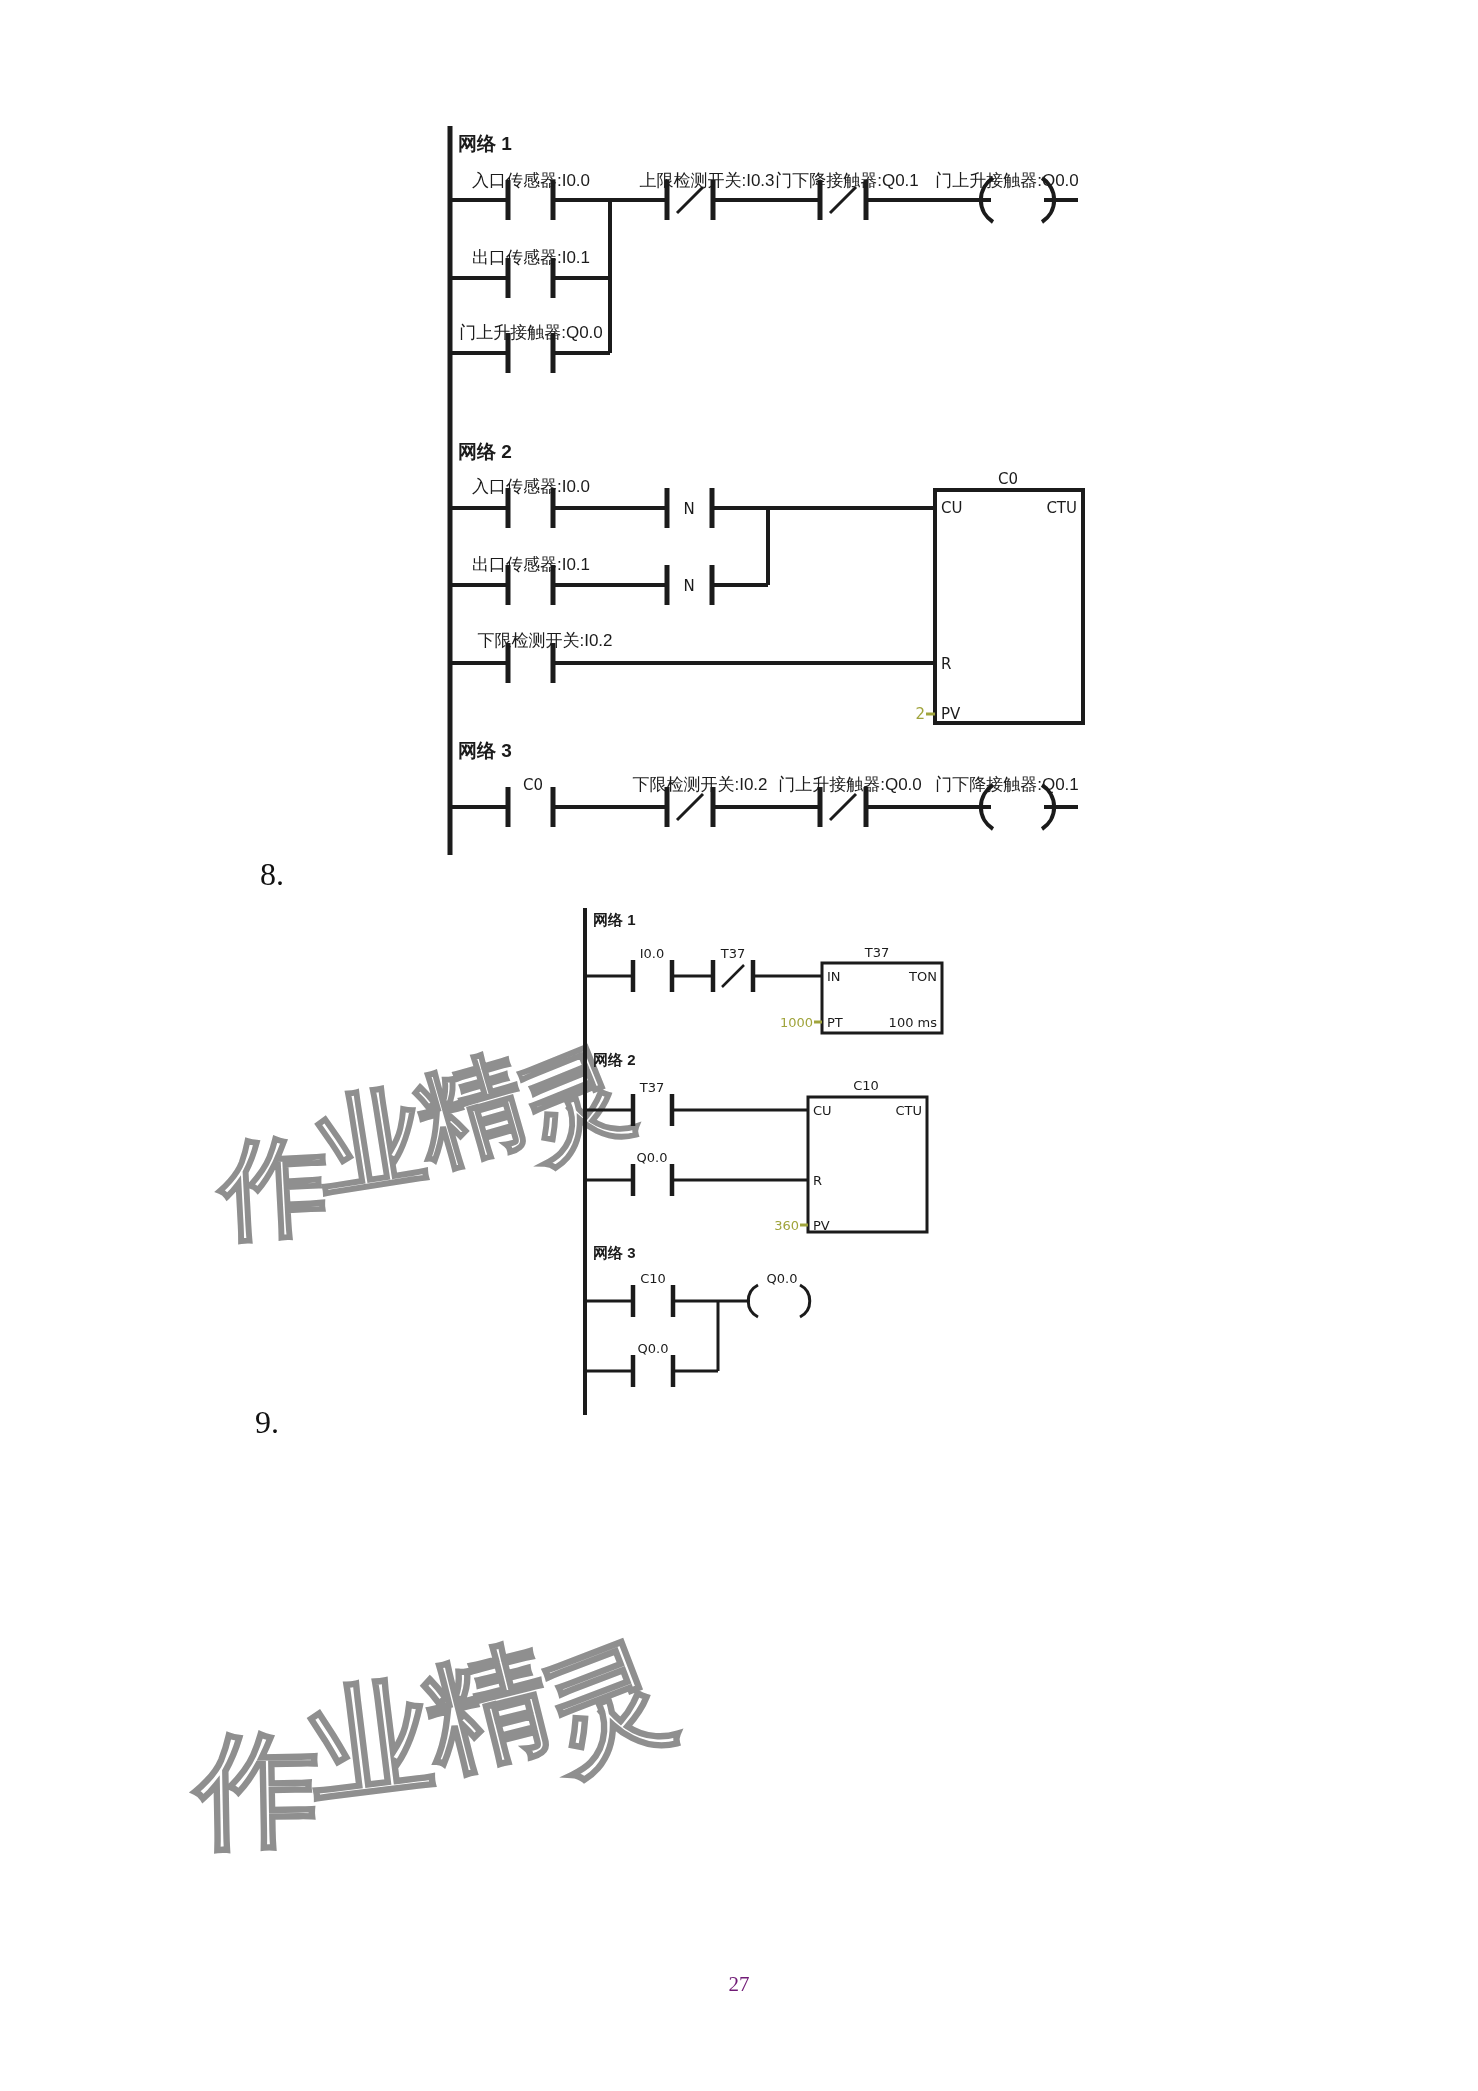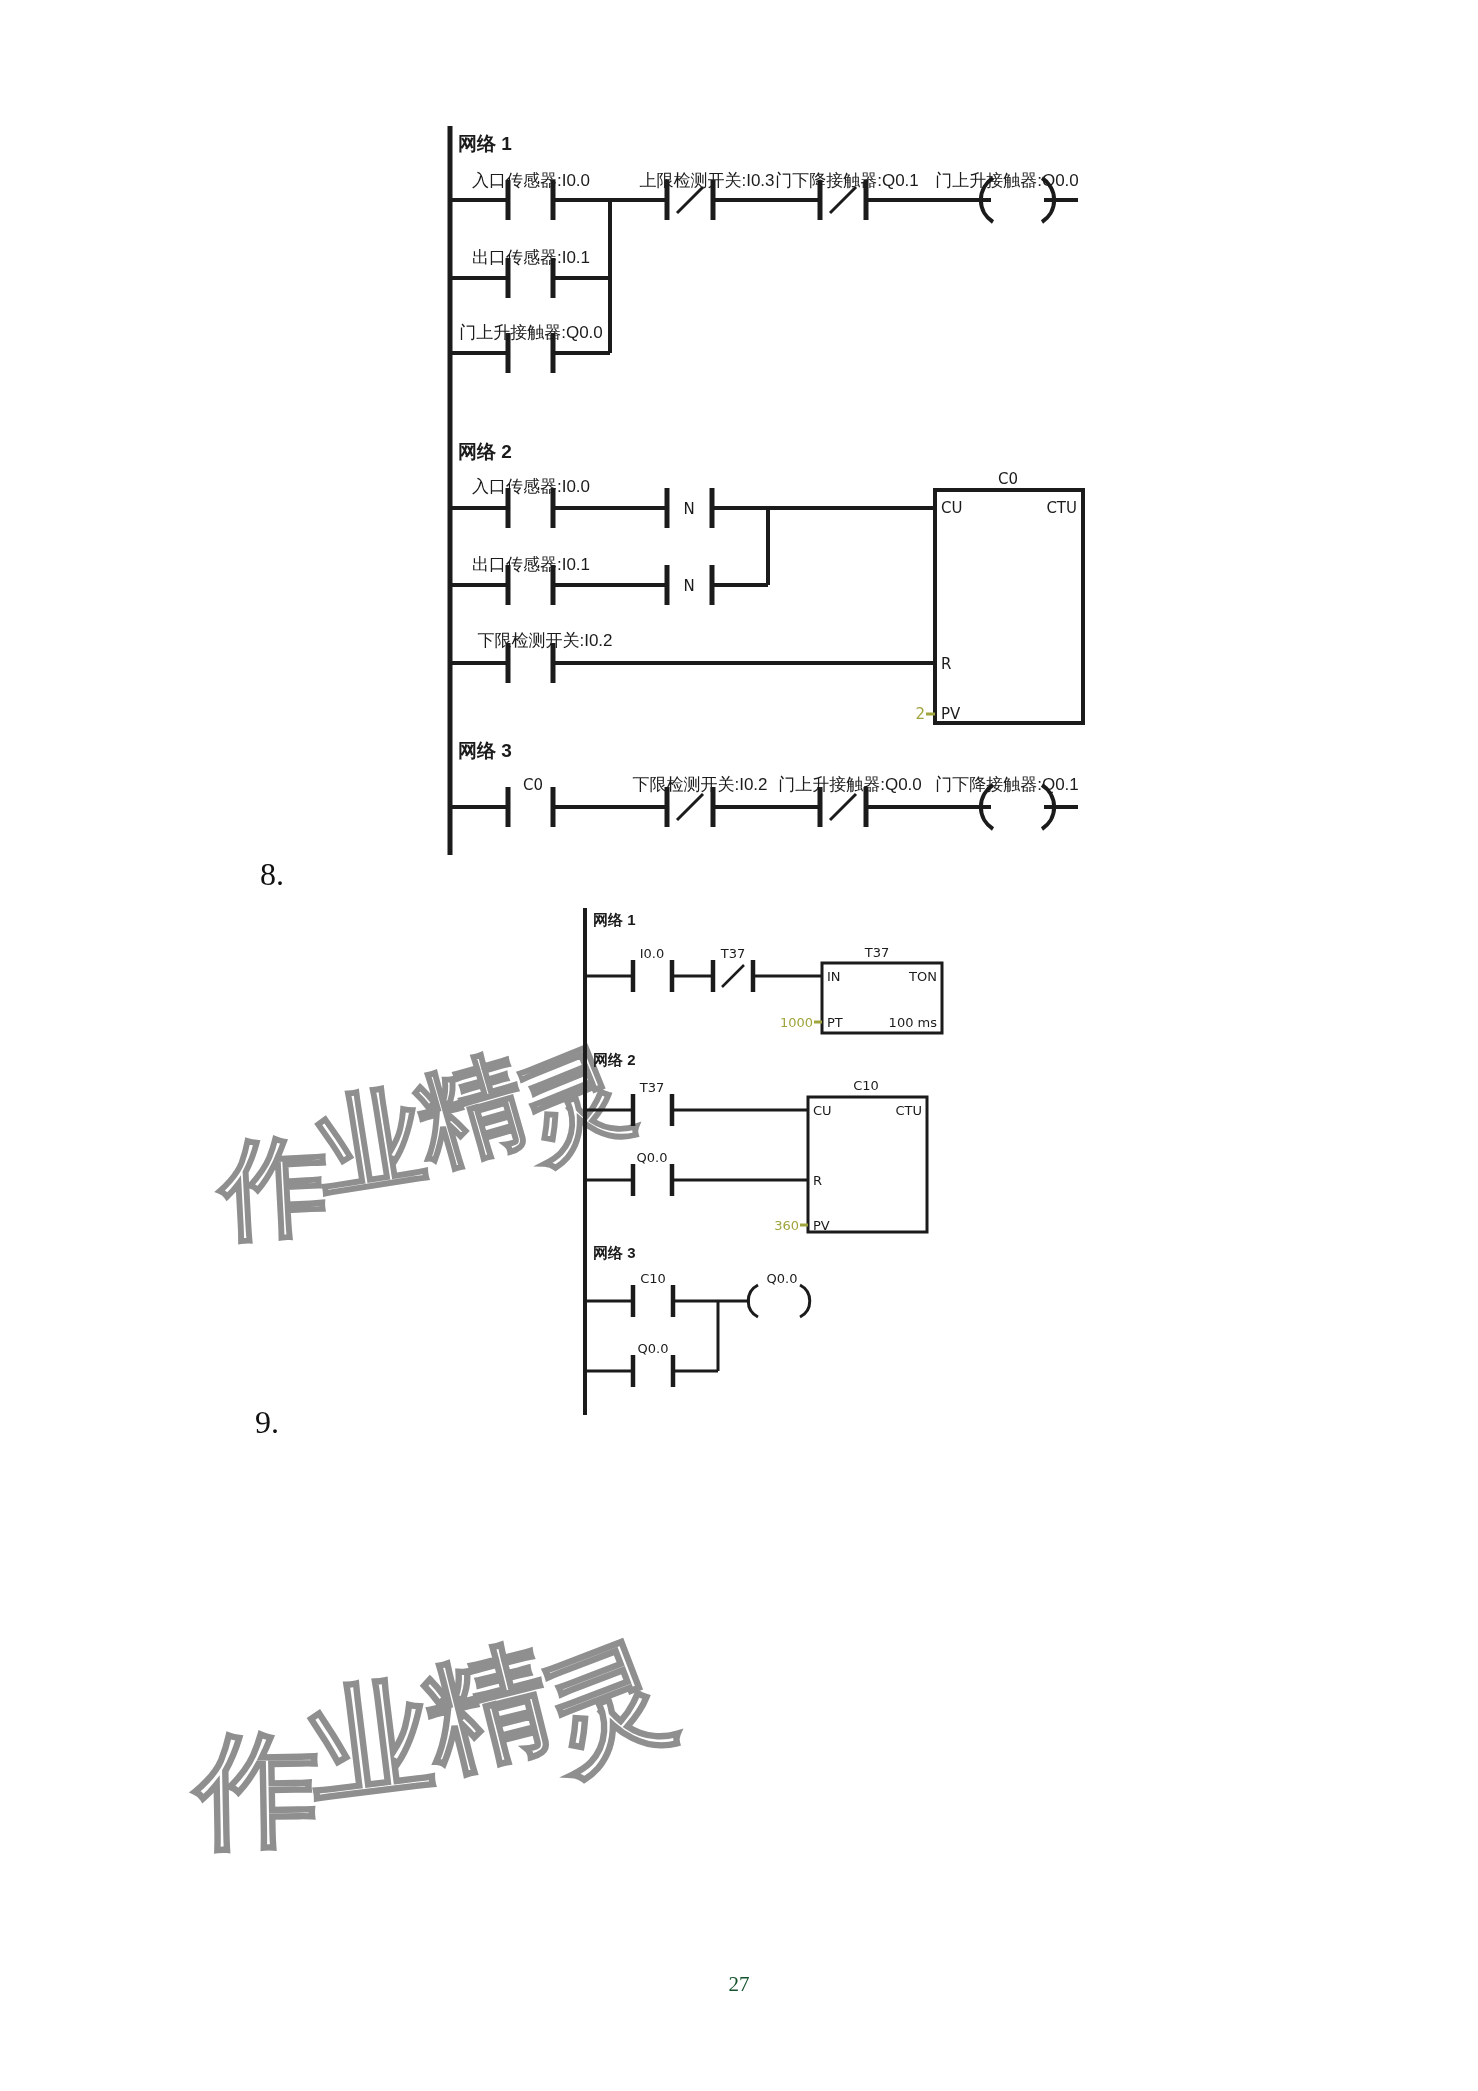--- a/index.html
+++ b/index.html
@@ -21,21 +21,21 @@
   .pvval{fill:#a0a43c;}
   .mid{text-anchor:middle;}
   .enda{text-anchor:end;}
   .item-num{
     position:absolute;
     font-family:"Liberation Serif",serif;
     font-size:32px;color:#111;
   }
   .page-num{
     position:absolute;left:0;width:100%;text-align:center;
-    font-family:"Liberation Serif",serif;font-size:21px;color:#14532d;
+    font-family:"Liberation Serif",serif;font-size:21px;color:#701a75;
   }
   .watermark{
     position:absolute;display:flex;pointer-events:none;
     font-family:"Liberation Sans",sans-serif;font-weight:bold;
     color:transparent;-webkit-text-stroke:2.5px #8f8f8f;
     letter-spacing:-4px;z-index:1;
   }
   .watermark span{display:inline-block;}
   .wm1{left:212px;top:1062px;font-size:108px;transform:rotate(-12deg);}
   .wm1 .wc1{transform:translateY(22px) rotate(9deg);}

